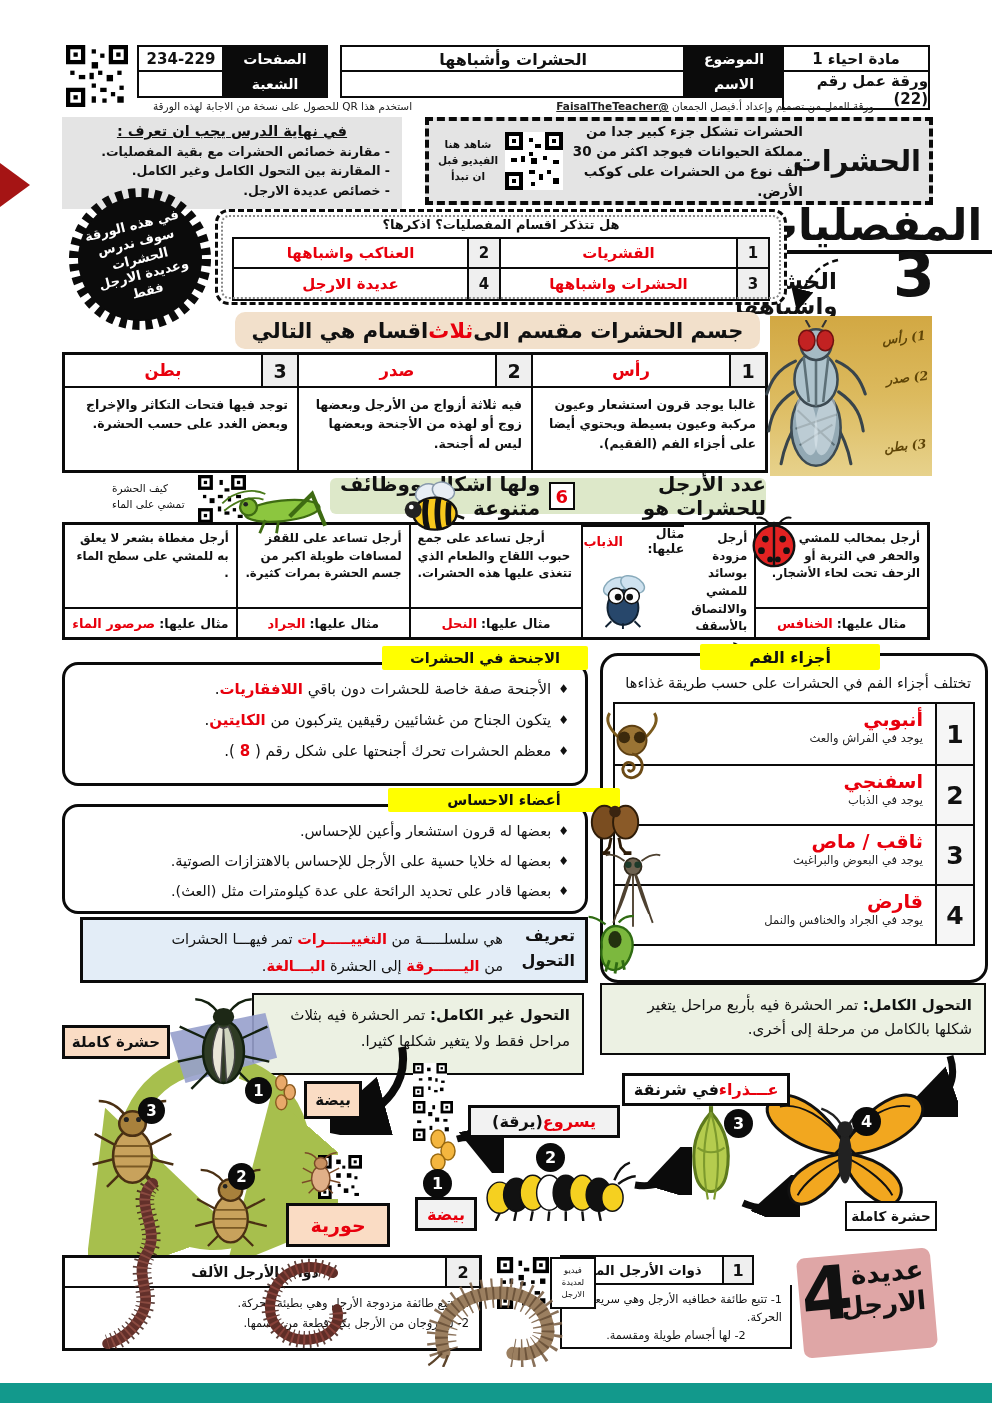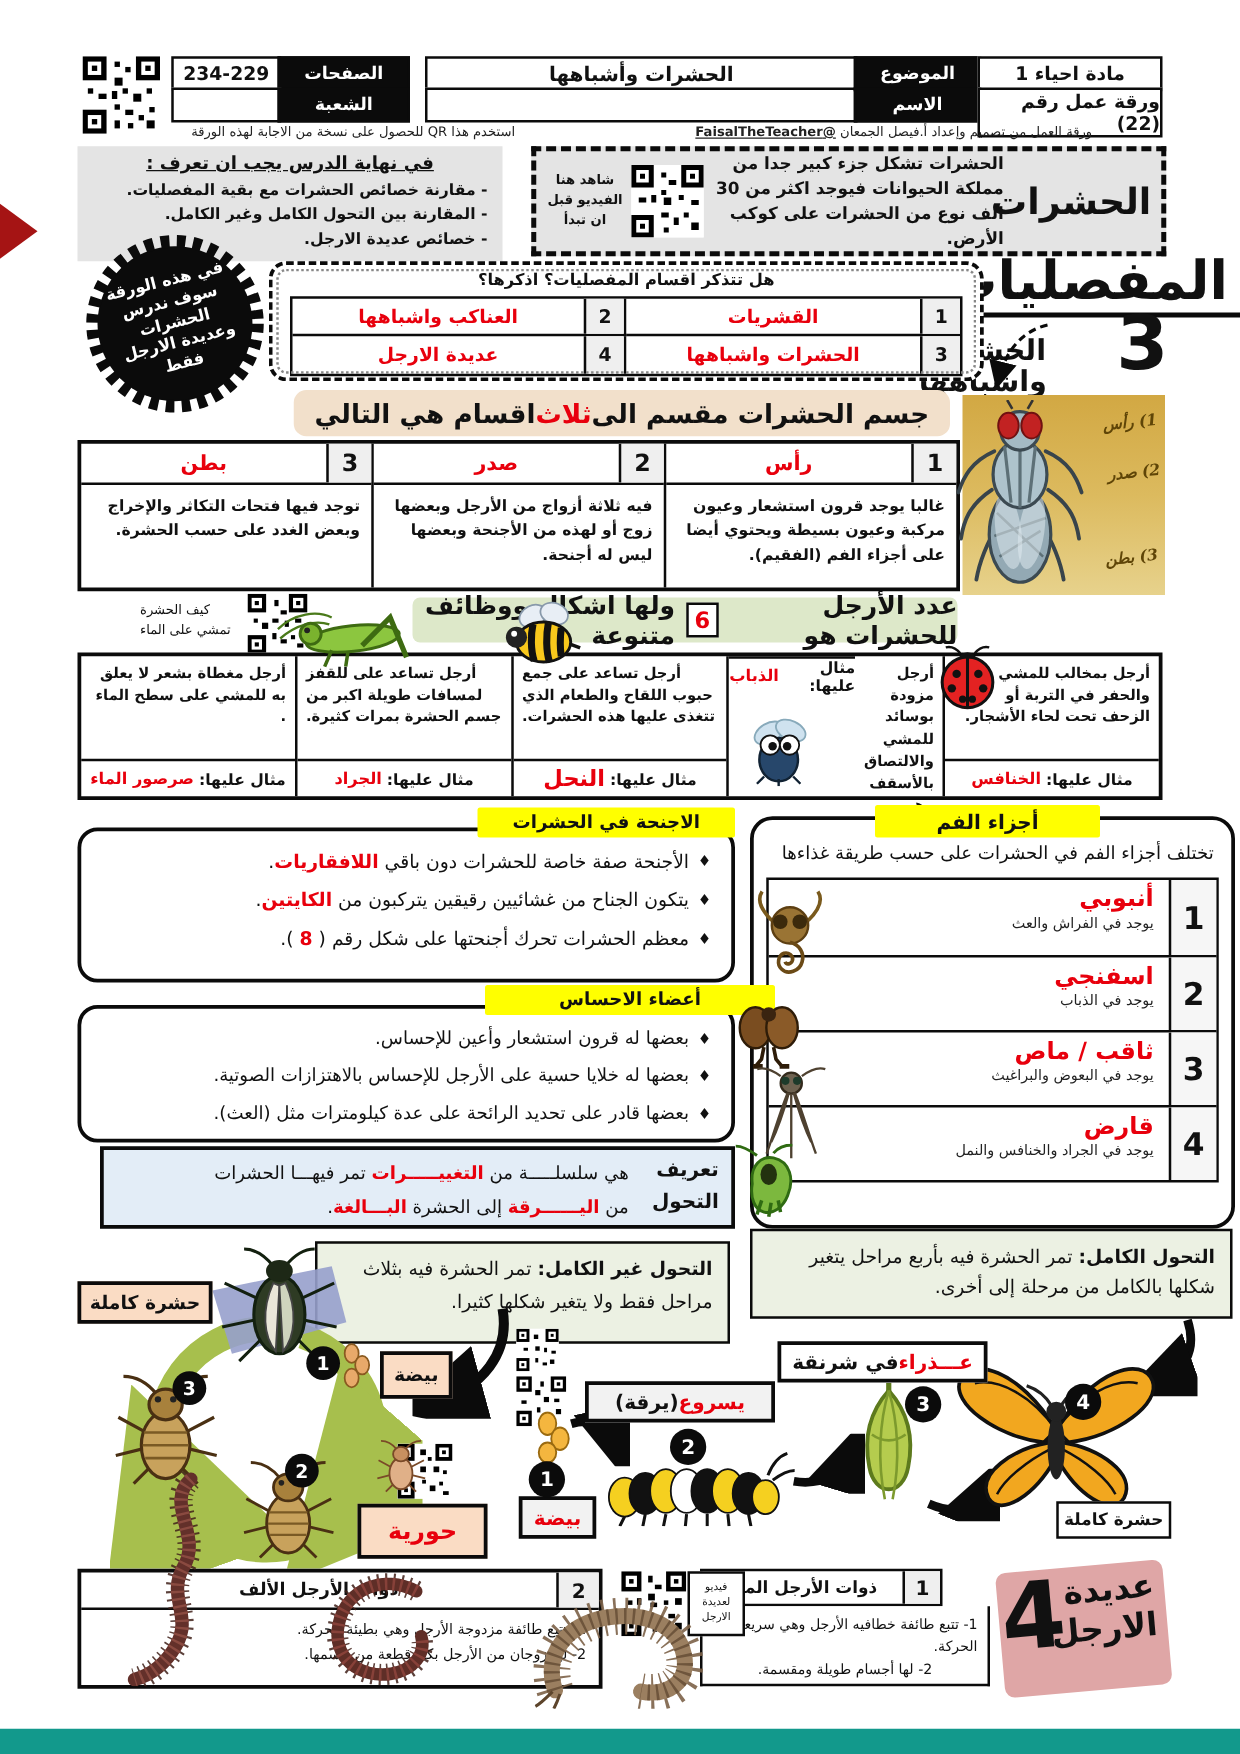--- a/index.html
+++ b/index.html
@@ -295,25 +295,25 @@
       <div style="flex:1;padding:5px 7px;font-size:11.8px;font-weight:600;line-height:1.5;text-align:right">أرجل مزودة بوسائد للمشي والالتصاق بالأسقف وهي مقلوبة.</div>
       <div style="border-top:2.5px solid #0b0b0b;height:30px;display:flex;align-items:center;justify-content:center;gap:4px">
         <span class="b" style="font-size:12.5px">مثال عليها:</span>
         <span class="red" style="font-size:13px">الذباب</span>
       </div>
     </div>
     <div style="flex:1;border-left:2.5px solid #0b0b0b;display:flex;flex-direction:column">
       <div style="flex:1;padding:5px 7px;font-size:11.8px;font-weight:600;line-height:1.5;text-align:left">أرجل تساعد على جمع حبوب اللقاح والطعام الذي تتغذى عليها هذه الحشرات.</div>
       <div style="border-top:2.5px solid #0b0b0b;height:30px;display:flex;align-items:center;justify-content:center;gap:4px">
         <span class="b" style="font-size:12.5px">مثال عليها:</span>
-        <span class="red" style="font-size:18px">النحل</span>
+        <span class="red" style="font-size:13px">النحل</span>
       </div>
     </div>
     <div style="flex:1;border-left:2.5px solid #0b0b0b;display:flex;flex-direction:column">
-      <div style="flex:1;padding:5px 7px;font-size:11.8px;font-weight:600;line-height:1.5;text-align:left">أرجل تساعد على للقفز لمسافات طويلة اكبر من جسم الحشرة بمرات كثيرة.</div>
+      <div style="flex:1;padding:5px 7px;font-size:11.8px;font-weight:600;line-height:1.5;text-align:right">أرجل تساعد على للقفز لمسافات طويلة اكبر من جسم الحشرة بمرات كثيرة.</div>
       <div style="border-top:2.5px solid #0b0b0b;height:30px;display:flex;align-items:center;justify-content:center;gap:4px">
         <span class="b" style="font-size:12.5px">مثال عليها:</span>
         <span class="red" style="font-size:13px">الجراد</span>
       </div>
     </div>
     <div style="flex:1;display:flex;flex-direction:column">
       <div style="flex:1;padding:5px 7px;font-size:11.8px;font-weight:600;line-height:1.5;text-align:right">أرجل مغطاة بشعر لا يعلق به للمشي على سطح الماء .</div>
       <div style="border-top:2.5px solid #0b0b0b;height:30px;display:flex;align-items:center;justify-content:center;gap:4px">
         <span class="b" style="font-size:12.5px">مثال عليها:</span>
         <span class="red" style="font-size:13px">صرصور الماء</span>

